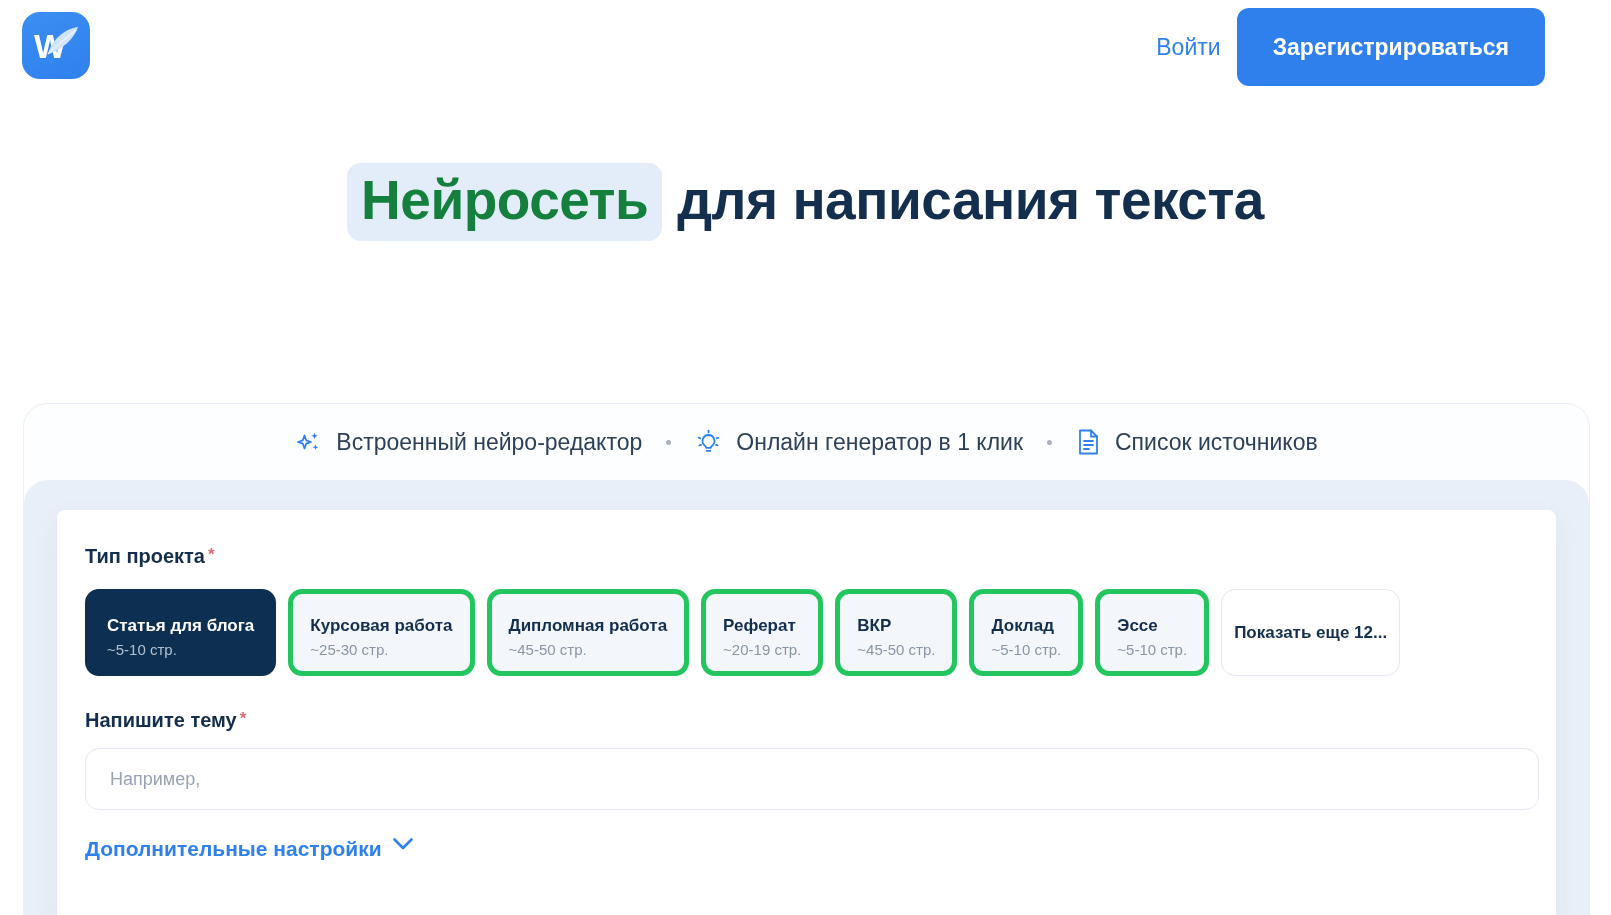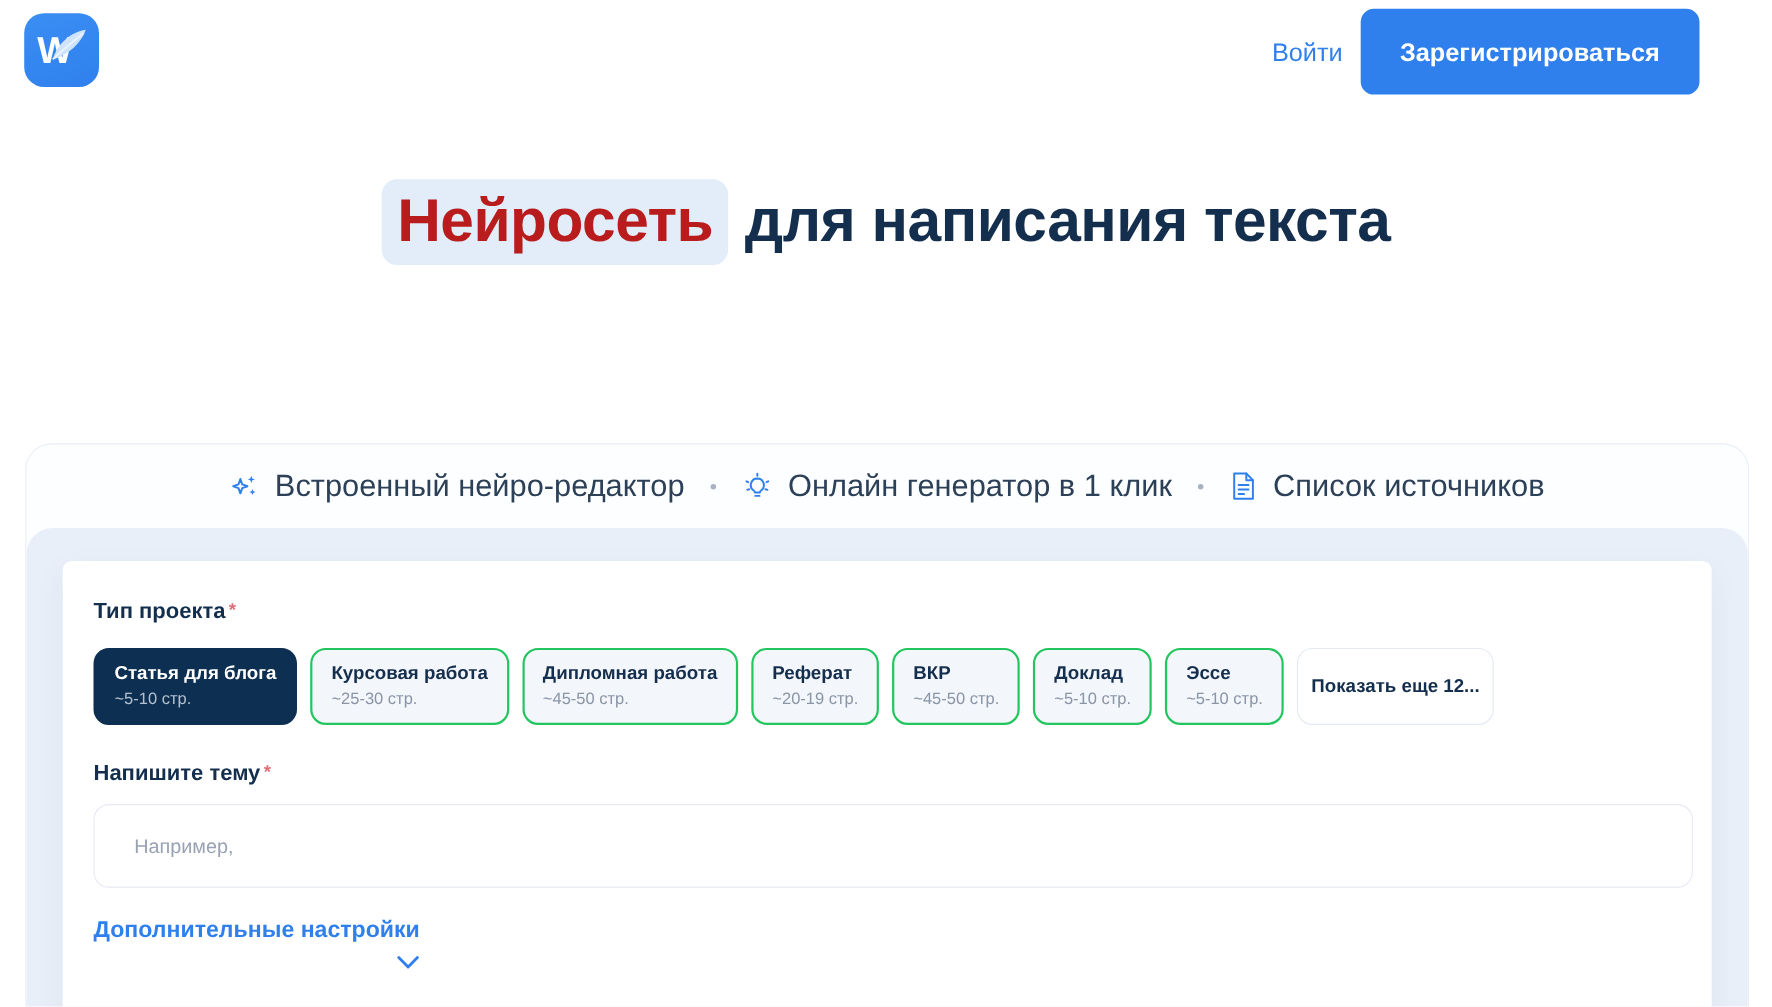--- a/index.html
+++ b/index.html
@@ -17,63 +17,63 @@
   .logo-feather { position:absolute; right:10px; top:14px; }
   .header-right { display:flex; align-items:center; gap:16px; margin-top:0; }
   .login-link { color:#2f80ed; font-size:23px; font-weight:500; cursor:pointer; }
   .signup-btn { background:#2f80ed; color:#fff; border:none; border-radius:12px;
     font-family:inherit; font-size:23px; font-weight:600; padding:0 36px; height:78px;
     cursor:pointer; }
 
   
   .hero { text-align:center; margin-top:72px; }
   .hero h1 { font-size:55px; font-weight:700; color:#142e4d; letter-spacing:-0.5px; }
-  .hl { background:#e3ecf9; color:#b91c1c; border-radius:14px; padding:6px 14px 10px; }
+  .hl { background:#e3ecf9; color:#15803d; border-radius:14px; padding:6px 14px 10px; }
   .subtitle { margin:30px auto 0; width:1530px; font-size:24px; line-height:39px;
     color:#697685; font-weight:400; }
 
   
   .outer-panel { position:absolute; left:23px; right:21px; top:403px; bottom:-40px;
     background:#fdfeff; border:1px solid #eaeef6; border-radius:24px; overflow:hidden; }
   .features { height:76px; display:flex; align-items:center; justify-content:center; gap:18px; }
-  .feature { display:flex; align-items:center; gap:14px; color:#2c4058; font-size:28px;
+  .feature { display:flex; align-items:center; gap:14px; color:#2c4058; font-size:23px;
     font-weight:500; }
   .feature svg { display:block; }
   .dot-sep { width:5px; height:5px; border-radius:50%; background:#a8b2c0; margin:0 6px; }
 
   
   .inner-panel { position:absolute; left:0; right:0; top:76px; bottom:0;
     background:#e9eff8; border-radius:24px; padding:30px 33px; }
 
   
   .form-card { background:#ffffff; border-radius:8px; padding:35px 28px 70px;
     box-shadow:0 10px 30px rgba(30,60,110,0.05); }
   .field-label { font-size:20px; font-weight:700; color:#142e4d; }
   .req { color:#dd6b78; font-size:17px; vertical-align:top; margin-left:3px; }
 
   .chips { display:flex; align-items:stretch; gap:12px; margin-top:21px; }
-  .chip { border-radius:14px; padding:11px 17px 13px; background:#f3f6fb;
-    border:2px solid #22c55e; cursor:pointer; min-height:69px; }
+  .chip { border-radius:14px; padding:22px 17px 13px; background:#f3f6fb;
+    border:5px solid #22c55e; cursor:pointer; min-height:69px; }
   .chip .c-title { font-size:17px; font-weight:600; color:#142e4d; white-space:nowrap; }
   .chip .c-pages { font-size:15px; color:#8a95a6; margin-top:5px; white-space:nowrap; }
   .chip.selected { background:#0d2f51; border-color:#0d2f51; }
   .chip.selected .c-title { color:#ffffff; }
   .chip.selected .c-pages { color:#b3c0d1; }
   .chip.show-more { background:#ffffff; border:1px solid #e4e9f2; display:flex;
     align-items:center; padding:0 12px; }
   .chip.show-more .c-title { font-weight:600; }
 
   .topic-label { margin-top:33px; }
-  .topic-input { display:block; width:1454px; height:76px; margin-top:16px;
-    border:1px solid #e6e9f4; border-radius:14px; padding:0 36px; font-size:18px;
+  .topic-input { display:block; width:1454px; height:62px; margin-top:16px;
+    border:1px solid #e6e9f4; border-radius:14px; padding:0 24px; font-size:18px;
     font-family:inherit; color:#142e4d; outline:none; background:#fff; }
   .topic-input::placeholder { color:#98a2b3; }
 
-  .advanced { margin-top:27px; display:inline-flex; align-items:flex-end; gap:10px;
-    color:#2f80ed; font-size:21px; font-weight:600; cursor:pointer;flex-direction:column; }
+  .advanced { margin-top:27px; display:inline-flex; align-items:flex-start; gap:10px;
+    color:#2f80ed; font-size:21px; font-weight:600; cursor:pointer; }
 </style>
 </head>
 <body>
 
 <div class="page">
 
   <div class="header">
     <div class="logo">
       <svg class="logo-feather" width="34" height="32" viewBox="0 0 34 32">
         <path d="M2 28 C6 14, 18 3, 32 1 C28 13, 16 24, 2 28 Z" fill="#cfe3fb"></path>

